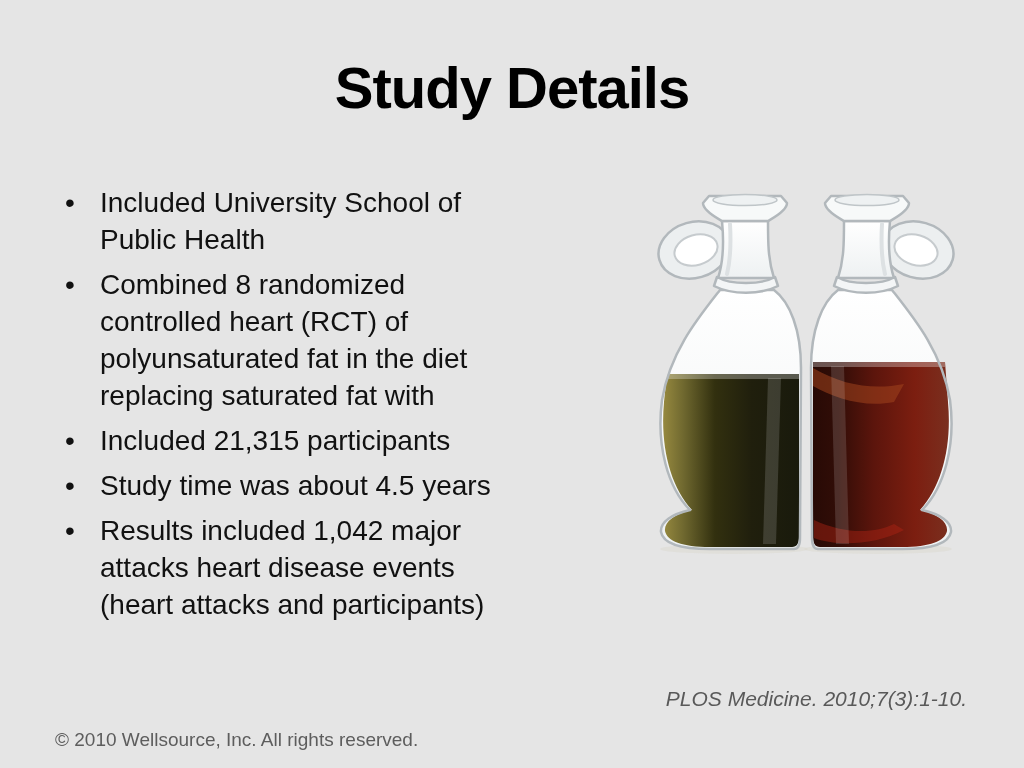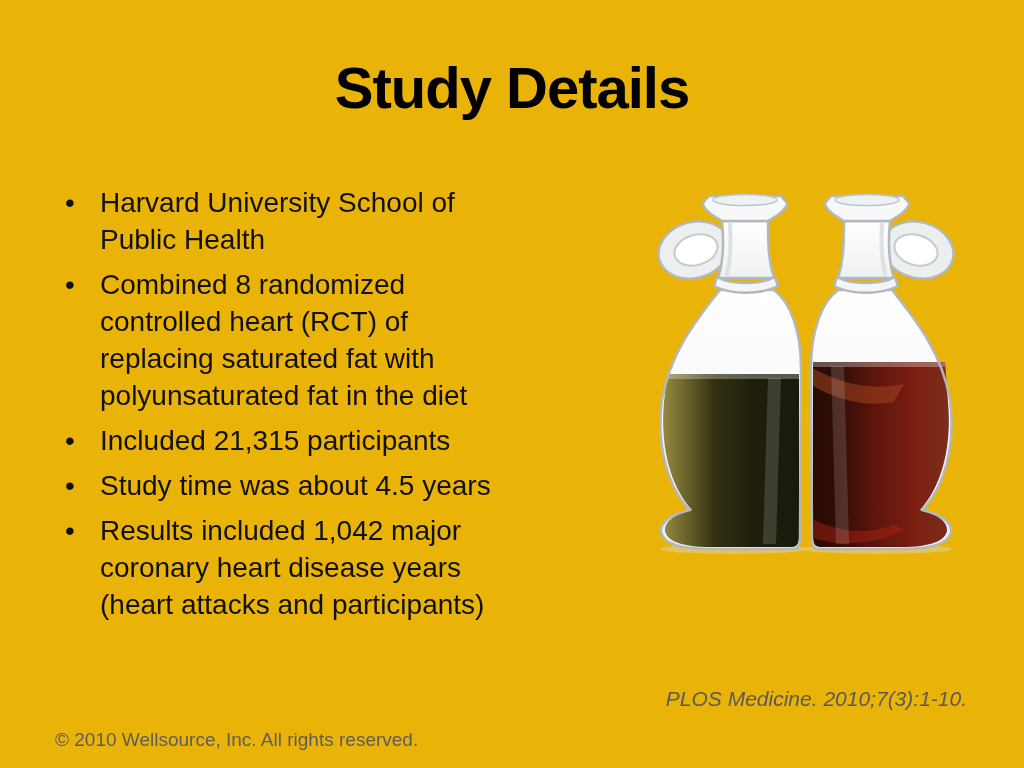--- a/index.html
+++ b/index.html
@@ -5,21 +5,21 @@
   html, body {
     margin: 0;
     padding: 0;
     background: #888;
     font-family: "Liberation Sans", sans-serif;
   }
   .slide {
     position: relative;
     width: 1024px;
     height: 768px;
-    background: #eab308;
+    background: #e5e5e5;
     overflow: hidden;
     margin: 0 auto;
   }
   .slide-title {
     position: absolute;
     top: 56px;
     left: 0;
     right: 0;
     text-align: center;
     font-size: 58px;
@@ -84,38 +84,38 @@
 </style>
 </head>
 <body>
 
 <div class="slide">
 
   <div class="slide-title">Study Details</div>
 
   <ul class="bullet-list">
     <li>
-      <div class="bullet-line">Harvard University School of</div>
+      <div class="bullet-line">Included University School of</div>
       <div class="bullet-line">Public Health</div>
     </li>
     <li>
       <div class="bullet-line">Combined 8 randomized</div>
       <div class="bullet-line">controlled heart (RCT) of</div>
+      <div class="bullet-line">polyunsaturated fat in the diet</div>
       <div class="bullet-line">replacing saturated fat with</div>
-      <div class="bullet-line">polyunsaturated fat in the diet</div>
     </li>
     <li>
       <div class="bullet-line">Included 21,315 participants</div>
     </li>
     <li>
       <div class="bullet-line">Study time was about 4.5 years</div>
     </li>
     <li>
       <div class="bullet-line">Results included 1,042 major</div>
-      <div class="bullet-line">coronary heart disease years</div>
+      <div class="bullet-line">attacks heart disease events</div>
       <div class="bullet-line">(heart attacks and participants)</div>
     </li>
   </ul>
 
   <svg class="figure" viewBox="0 0 316 366" xmlns="http://www.w3.org/2000/svg" aria-hidden="true">
     <defs>
       <linearGradient id="oilGrad" x1="0" y1="0" x2="1" y2="0">
         <stop offset="0" stop-color="#96893f"></stop>
         <stop offset="0.15" stop-color="#6f682f"></stop>
         <stop offset="0.38" stop-color="#32300f"></stop>

